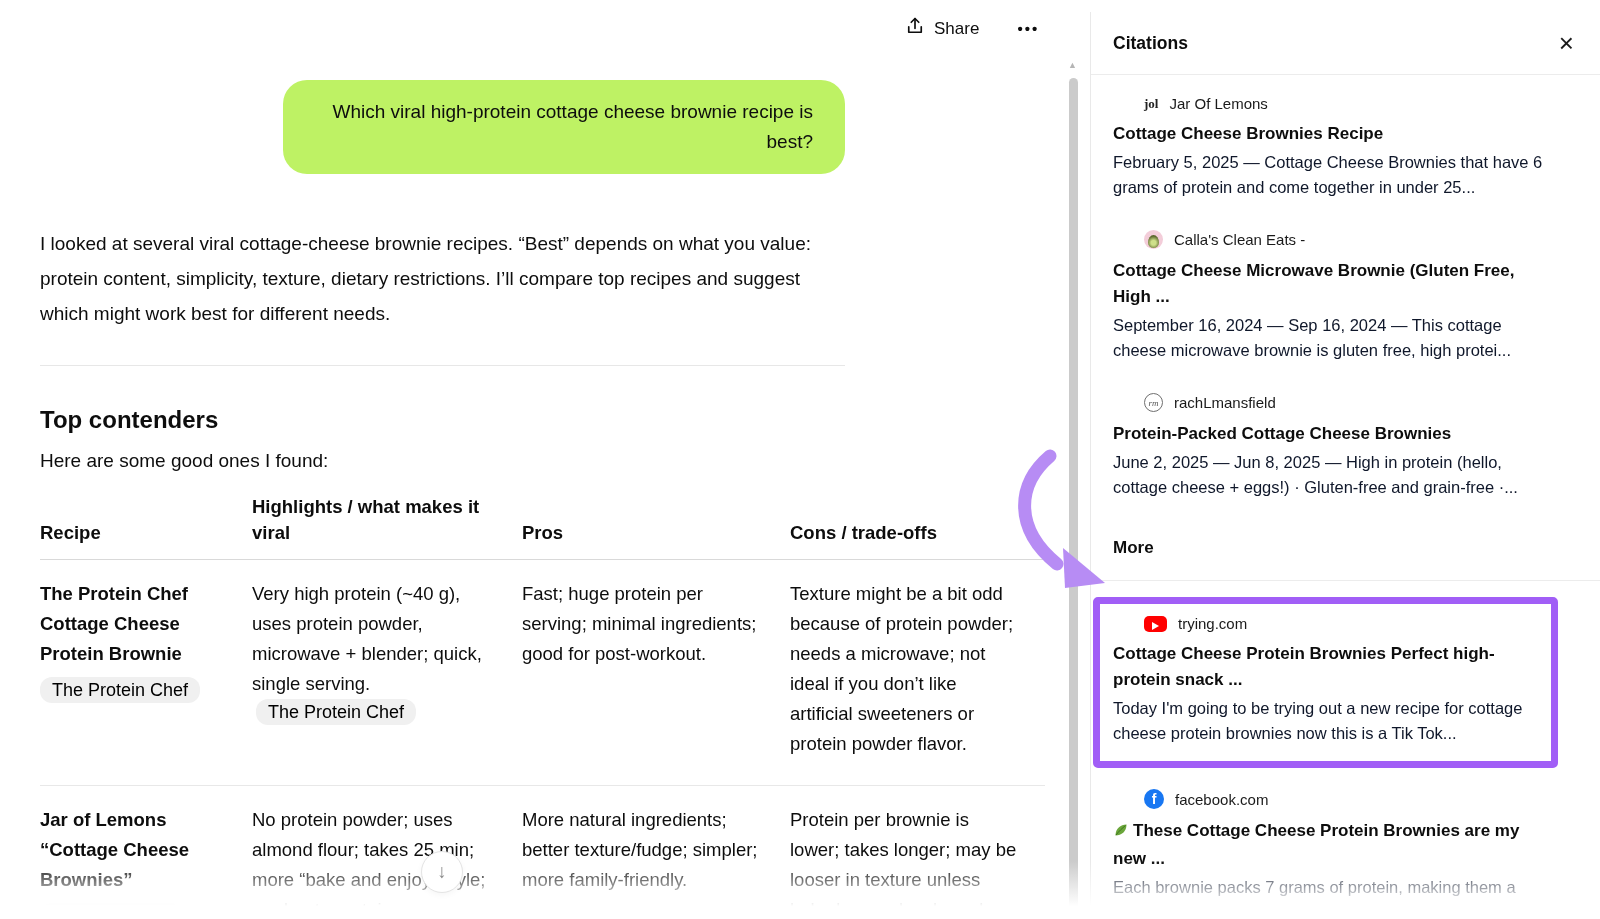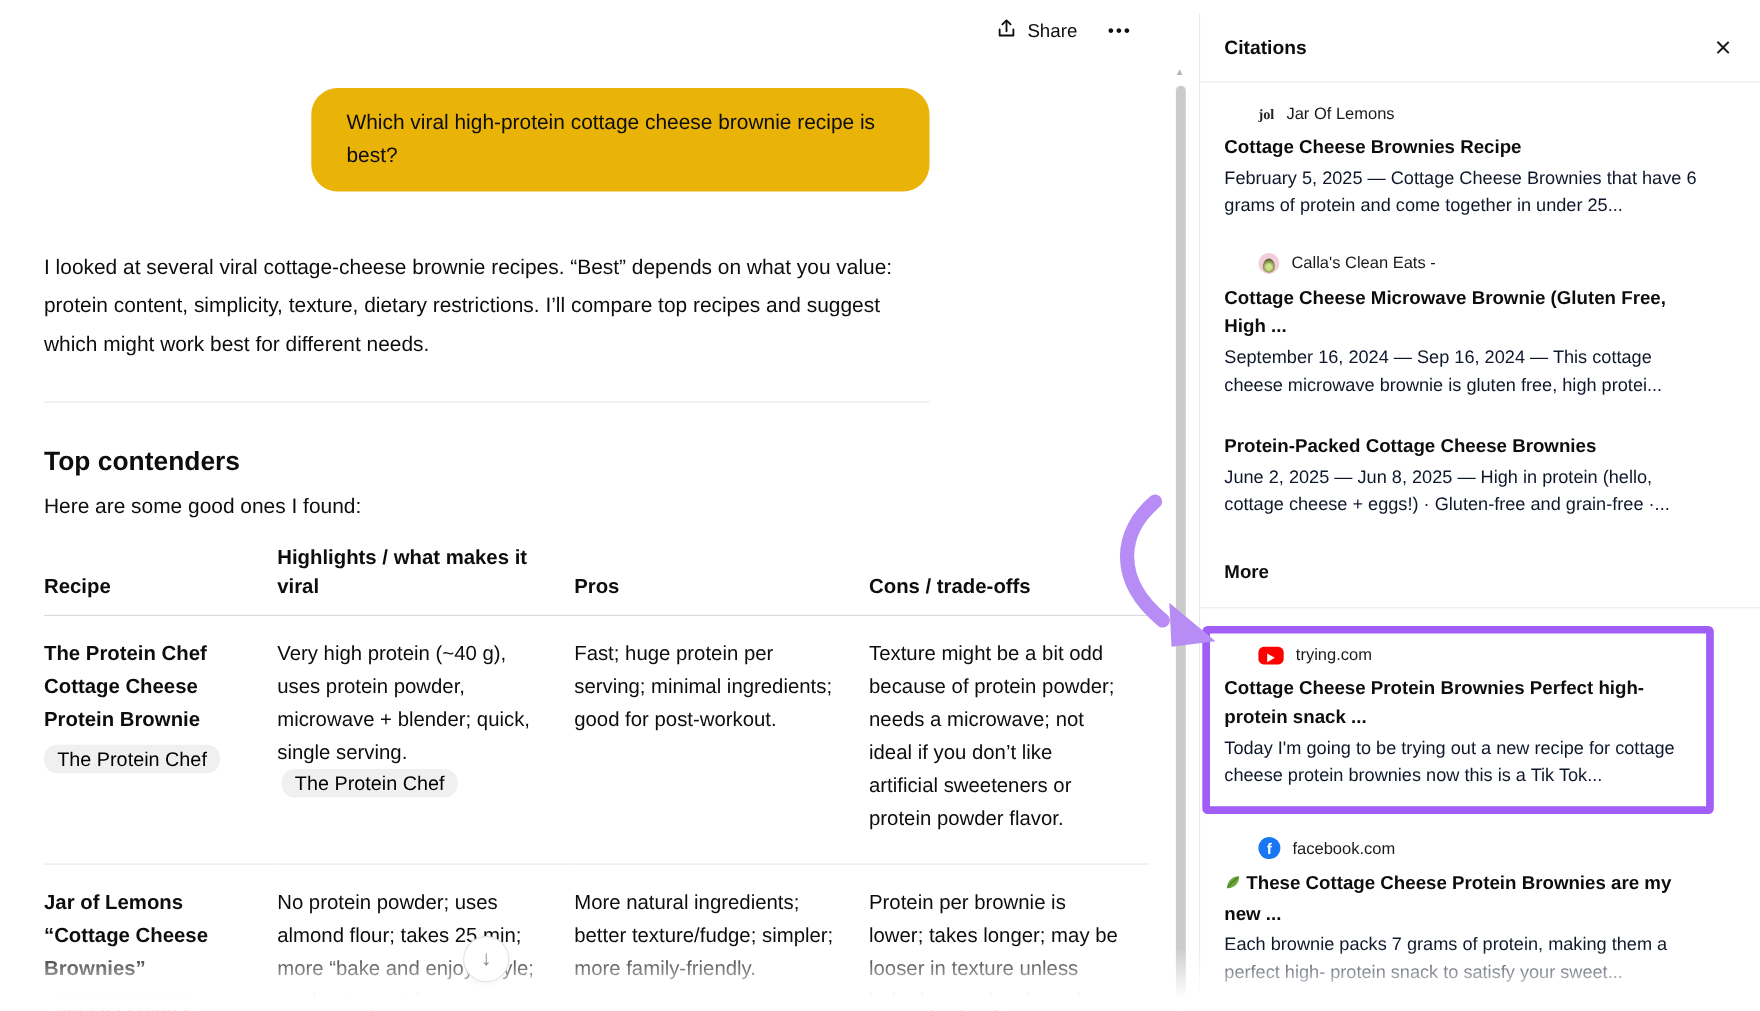--- a/index.html
+++ b/index.html
@@ -1,27 +1,27 @@
 <!DOCTYPE html>
 <html><head>
 <meta charset="utf-8">
 <style>
   * { margin:0; padding:0; box-sizing:border-box; }
   html,body { width:1600px; height:919px; background:#fff; overflow:hidden;
               font-family:"Liberation Sans", sans-serif; color:#0d0d0d; }
   .main { position:absolute; left:0; top:0; width:1090px; height:919px; }
 
   
-  .top-actions { position:absolute; top:16px; left:905px; display:flex; align-items:center; gap:28px; z-index:10; }
+  .top-actions { position:absolute; top:16px; left:905px; display:flex; align-items:center; gap:38px; z-index:10; }
   .share-btn { display:flex; align-items:center; gap:9px; font-size:17px; font-weight:500; cursor:pointer; }
   .dots-btn { font-size:15px; font-weight:700; letter-spacing:2px; cursor:pointer; color:#0d0d0d; }
 
   
-  .bubble { position:absolute; left:283px; top:80px; width:562px; background:#eab308;
-            border-radius:24px; padding:17px 32px; font-size:19px; line-height:30px; }
+  .bubble { position:absolute; left:283px; top:80px; width:562px; background:#bef264;
+            border-radius:24px; padding:17px 32px; font-size:19px; line-height:30px;text-align:right; }
 
   
   .answer { position:absolute; left:40px; top:226px; width:1005px; }
   .intro { width:805px; font-size:19px; line-height:35px; }
   .divider-h { border:none; border-top:1px solid #e7e7e7; width:805px; margin-top:34px; }
   .h2 { margin-top:40px; font-size:24px; font-weight:700; }
   .sub { margin-top:16px; font-size:19px; }
 
   table.cmp { margin-top:22px; width:1005px; border-collapse:collapse; table-layout:fixed; }
   table.cmp th { text-align:left; vertical-align:bottom; font-size:18.5px; font-weight:700;
@@ -186,20 +186,24 @@
         <span class="fav fav-calla">
             <span></span>
           </span>
         <span class="src-name">Calla's Clean Eats -</span>
       </div>
       <div class="cit-title">Cottage Cheese Microwave Brownie (Gluten Free, High ...</div>
       <div class="cit-snippet">September 16, 2024 — Sep 16, 2024 — This cottage cheese microwave brownie is gluten free, high protei...</div>
     </div>
 
     <div class="citation">
+      <div class="src-row">
+        <span class="fav fav-rm">rm</span>
+        <span class="src-name">rachLmansfield</span>
+      </div>
       <div class="cit-title">Protein-Packed Cottage Cheese Brownies</div>
       <div class="cit-snippet">June 2, 2025 — Jun 8, 2025 — High in protein (hello, cottage cheese + eggs!) · Gluten-free and grain-free ·...</div>
     </div>
 
     <div class="more-label">More</div>
     <hr class="full-divider">
 
     <div class="hl-box">
       <div class="citation">
         <div class="src-row">

